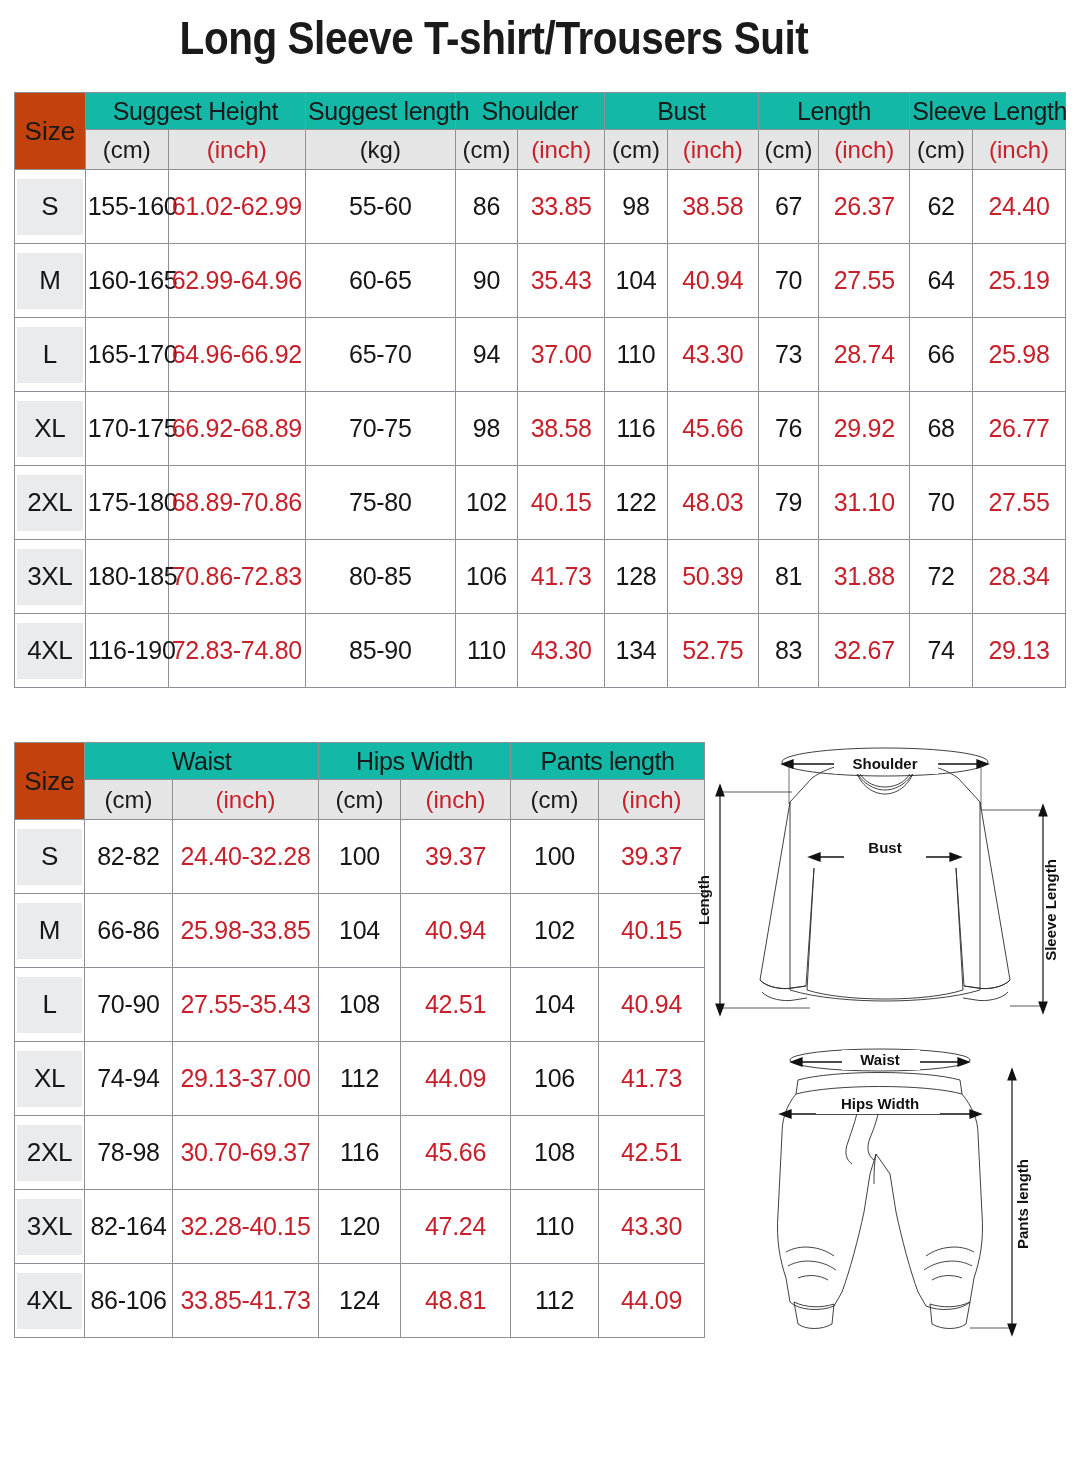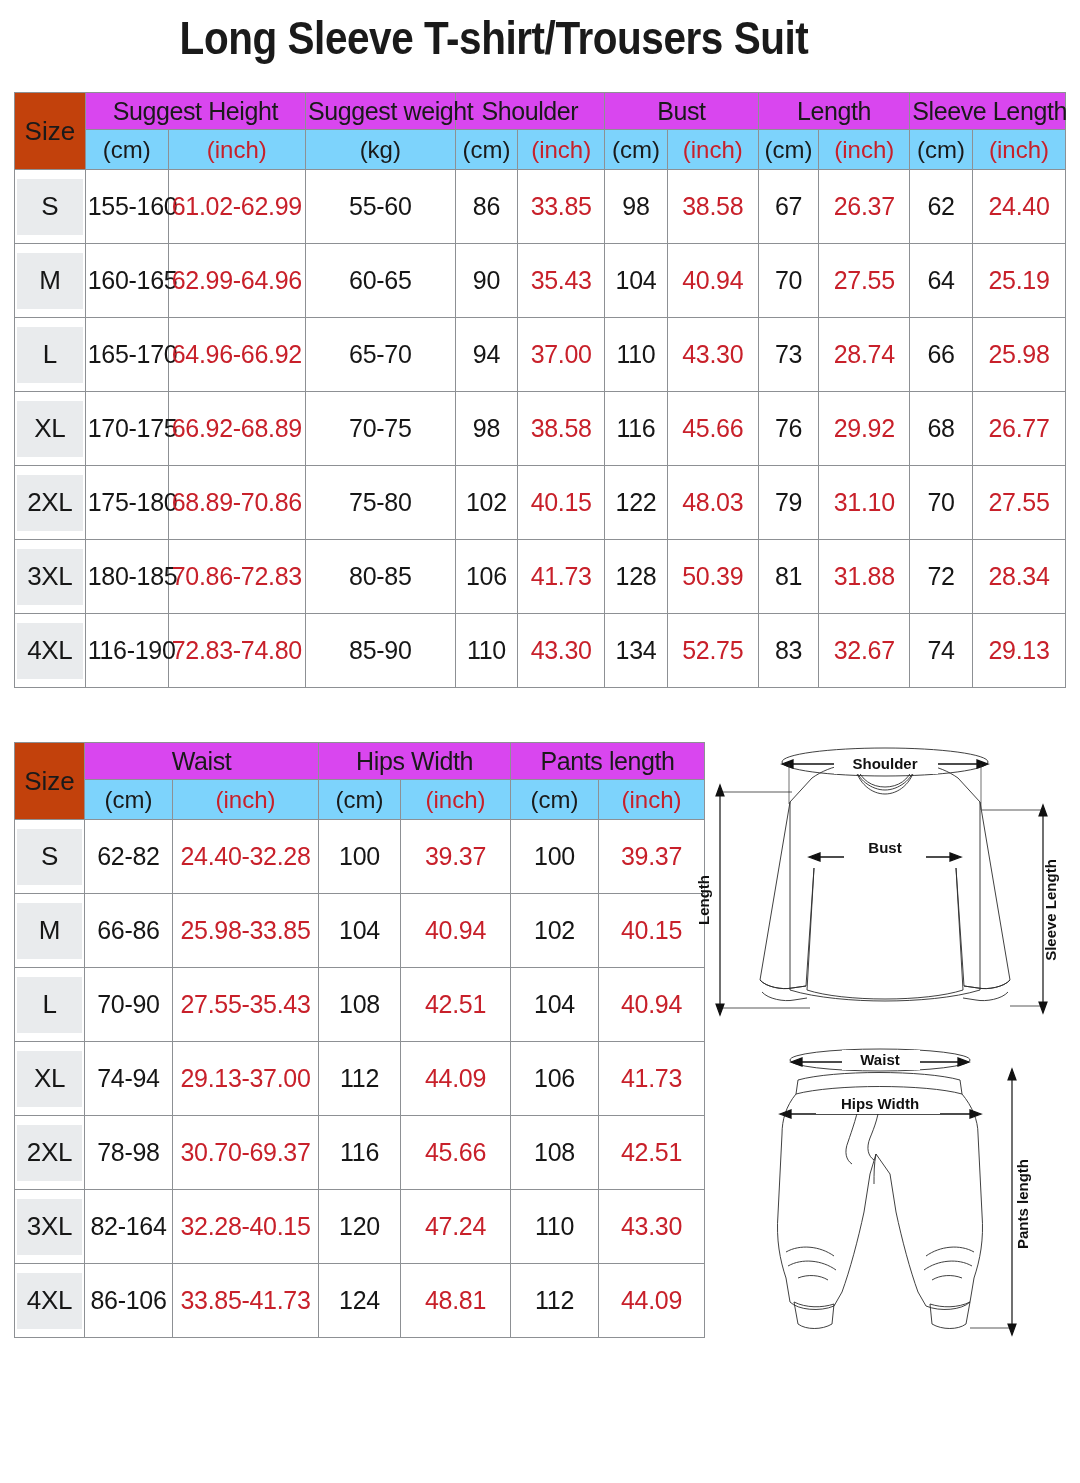--- a/index.html
+++ b/index.html
@@ -35,28 +35,28 @@
   }
   table.size-table td, table.size-table th {
     border: 1px solid #8d9094;
     text-align: center;
     vertical-align: middle;
     font-weight: 400;
     padding: 0 2px;
     white-space: nowrap;
   }
   .hdr-grp {
-    background: #d946ef;
+    background: #14b8a6;
     height: 37px;
     font-size: 25px;
     color: #1a1a1a;
     letter-spacing: -0.4px;
   }
   .hdr-unit {
-    background: #7dd3fc;
+    background: #e5e5e5;
     height: 40px;
     font-size: 24px;
     color: #1a1a1a;
     margin-top: 32px;
   }
   .hdr-unit.inch { color: #c8202a; }
   .size-head {
     background: #c2410c;
     font-size: 26px;
     color: #1a1a1a;
@@ -138,21 +138,21 @@
         <col style="width:90px">
         <col style="width:60px">
       <col style="width:90px">
         <col style="width:62px">
         <col style="width:92px">
     </colgroup>
     <thead>
       <tr>
           <th class="size-head" rowspan="2">Size</th>
           <th class="hdr-grp" colspan="2">Suggest Height</th>
-          <th class="hdr-grp" colspan="1">Suggest weight</th>
+          <th class="hdr-grp" colspan="1">Suggest length</th>
           <th class="hdr-grp" colspan="2">Shoulder</th>
           <th class="hdr-grp" colspan="2">Bust</th>
           <th class="hdr-grp" colspan="2">Length</th>
           <th class="hdr-grp" colspan="2">Sleeve Length</th>
         </tr>
       <tr>
           <th class="hdr-unit">(cm)</th>
           <th class="hdr-unit inch">(inch)</th>
           <th class="hdr-unit">(kg)</th>
           <th class="hdr-unit">(cm)</th>
@@ -305,21 +305,21 @@
           <th class="hdr-unit inch">(inch)</th>
           <th class="hdr-unit">(cm)</th>
           <th class="hdr-unit inch">(inch)</th>
         </tr>
     </thead>
     <tbody>
         <tr>
           <td class="size-cell">
             <span>S</span>
           </td>
-          <td class="cell">62-82</td>
+          <td class="cell">82-82</td>
           <td class="cell red">24.40-32.28</td>
           <td class="cell">100</td>
           <td class="cell red">39.37</td>
           <td class="cell">100</td>
           <td class="cell red">39.37</td>
         </tr>
         <tr>
           <td class="size-cell">
             <span>M</span>
           </td>

